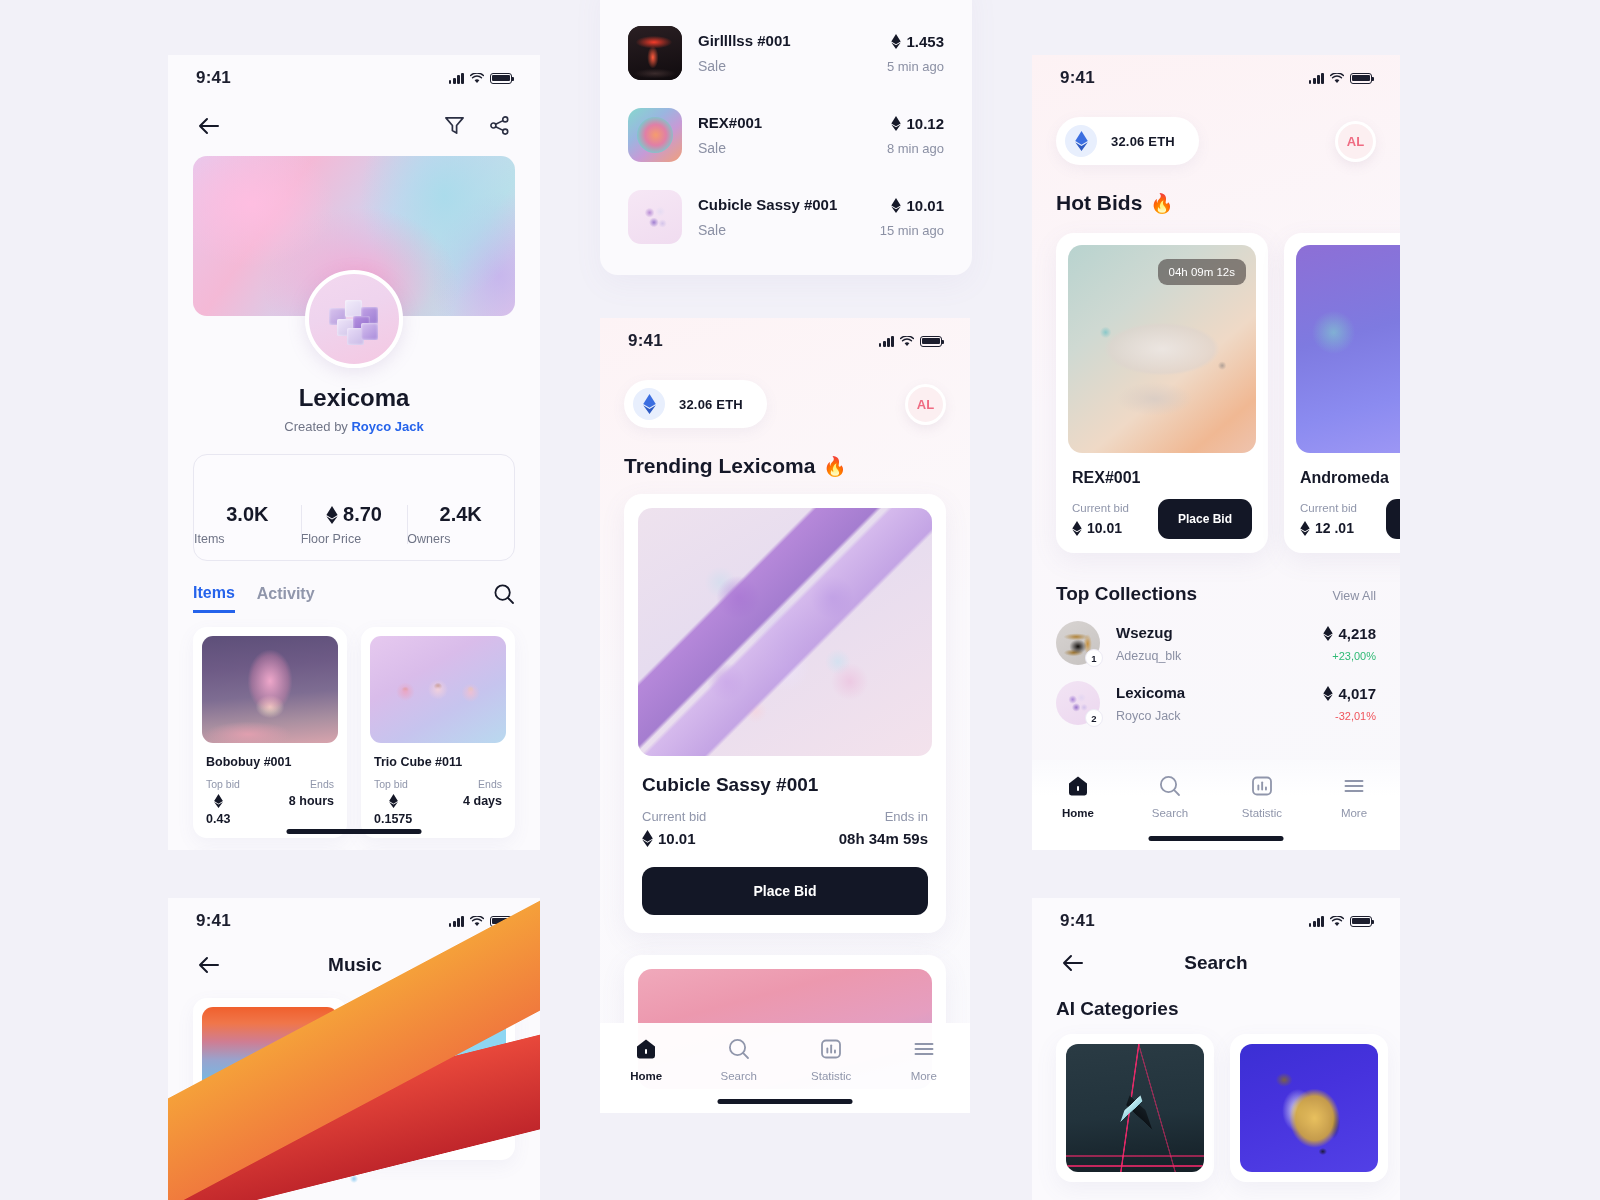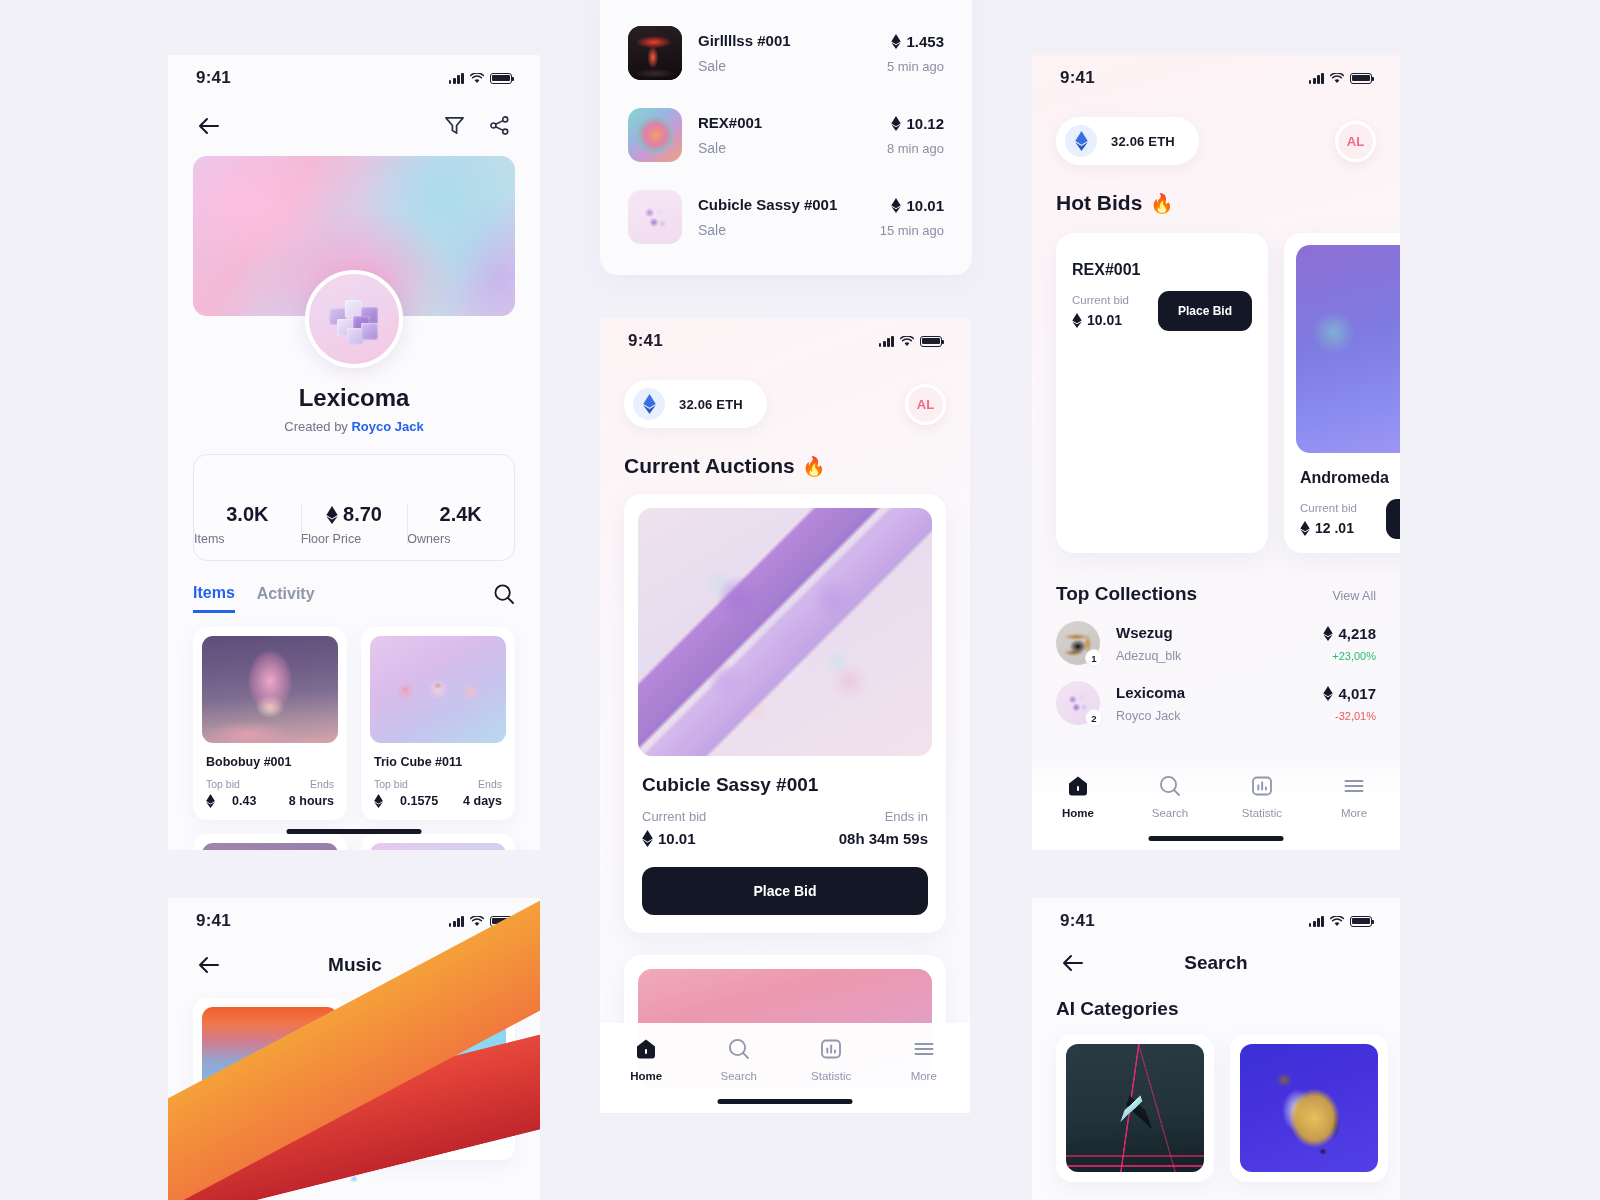--- a/index.html
+++ b/index.html
@@ -96,21 +96,21 @@
   .tab { font-size:16px; font-weight:bold; color:#9096ab; cursor:pointer; padding-bottom:8px; }
   .tab.active { color:#2563eb; border-bottom:3px solid #2563eb; }
   .tabs .spacer { flex:1; }
 
   .grid2 { margin:14px 25px 0; display:grid; grid-template-columns:1fr 1fr; gap:14px; }
   .nft-card { background:#fff; border-radius:14px; padding:9px 9px 12px; box-shadow:0 6px 18px rgba(120,110,170,.07); }
   .nft-img { width:100%; height:107px; border-radius:11px; overflow:hidden; position:relative; }
   .nft-title { margin:12px 4px 0; font-size:12.5px; font-weight:bold; color:#151828; }
   .nft-meta { margin:9px 4px 0; display:flex; justify-content:space-between; font-size:10.5px; color:#9096ab; }
   .nft-vals { margin:4px 4px 0; display:flex; justify-content:space-between; font-size:12.5px; font-weight:bold; color:#151828; }
-  .nft-vals .eth { display:flex; align-items:center; gap:17px; }
+  .nft-vals .eth { display:flex; align-items:center; gap:4px;flex-direction:column; }
 
   
   #phone-music { left:168px; top:898px; width:372px; height:302px; }
   .m-topbar { display:flex; align-items:center; justify-content:space-between; padding:10px 30px 0; }
   .m-title { font-size:19px; font-weight:bold; color:#151828; }
   .m-grid { margin:22px 25px 0; display:grid; grid-template-columns:1fr 1fr; gap:14px; }
   .m-card { background:#fff; border-radius:14px; padding:9px 9px 12px; box-shadow:0 6px 18px rgba(120,110,170,.07); }
   .m-img { width:100%; height:116px; border-radius:11px; overflow:hidden; }
   .m-name { margin:11px 4px 0; font-size:12.5px; font-weight:bold; color:#151828; }
 
@@ -574,21 +574,21 @@
             </svg>
         </div>
         <div class="wallet-amt">32.06 ETH</div>
       </div>
       <div class="avatar-pill">
         <span>AL</span>
       </div>
     </div>
 
     <div class="sect-title">
-      <span>Current Auctions</span>
+      <span>Trending Lexicoma</span>
       <span style="font-size:19px">🔥</span>
     </div>
 
     <div class="auction-card">
       <div class="auction-img">
         <div class="art" style="background:
            radial-gradient(circle 22px at 28% 30%, rgba(214,222,238,.95), transparent 72%),
            radial-gradient(circle 18px at 68% 62%, rgba(210,225,240,.9), transparent 72%),
            radial-gradient(circle 16px at 40% 82%, rgba(243,214,225,.9), transparent 72%);"></div>
         <div class="art" style="background:
@@ -694,20 +694,28 @@
       </div>
     </div>
 
     <div class="sect-title">
       <span>Hot Bids</span>
       <span style="font-size:19px">🔥</span>
     </div>
 
     <div class="hb-cards">
       <div class="hb-card">
+        <div class="hb-img" style="background:linear-gradient(140deg,#b8d3cf 0%,#cfd9d2 30%,#efd9c6 62%,#f0b893 85%,#eec3ae 100%);">
+          <div class="art" style="background:
+            radial-gradient(ellipse 74px 34px at 50% 50%, rgba(236,230,226,.95), rgba(222,212,206,.6) 70%, transparent 78%),
+            radial-gradient(ellipse 50px 22px at 46% 74%, rgba(214,203,196,.8), transparent 76%),
+            radial-gradient(circle 8px at 20% 42%, rgba(130,198,200,.9), transparent 72%),
+            radial-gradient(circle 6px at 82% 58%, rgba(150,140,135,.7), transparent 72%);"></div>
+          <div class="hb-timer">04h 09m 12s</div>
+        </div>
         <div class="hb-name">REX#001</div>
         <div class="hb-row">
           <div>
             <div class="hb-lbl">Current bid</div>
             <div class="hb-val">
               <svg width="10" height="15" viewBox="0 0 10 16">
                   <path d="M5 0 L10 8 L5 11 L0 8 Z M5 12 L10 9 L5 16 L0 9 Z" fill="#151828"></path>
                 </svg>
               <span>10.01</span>
             </div>

